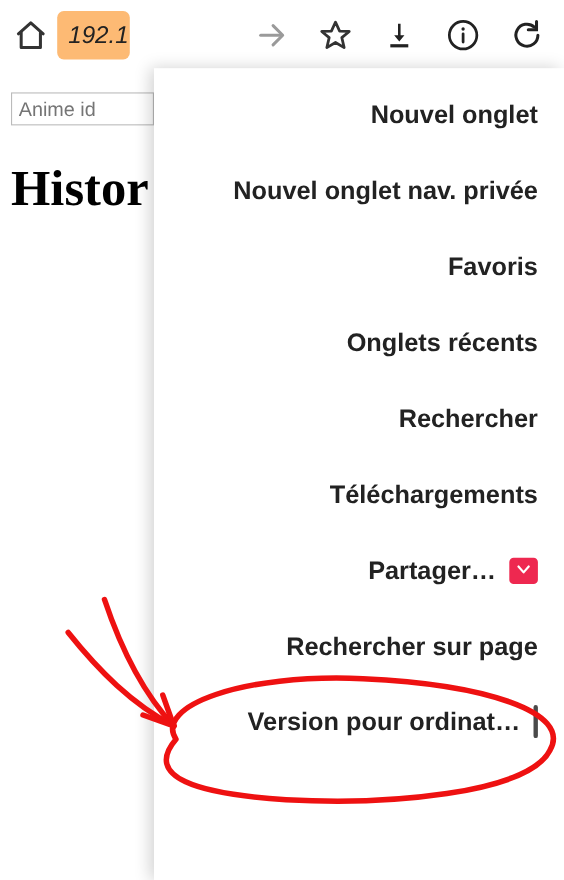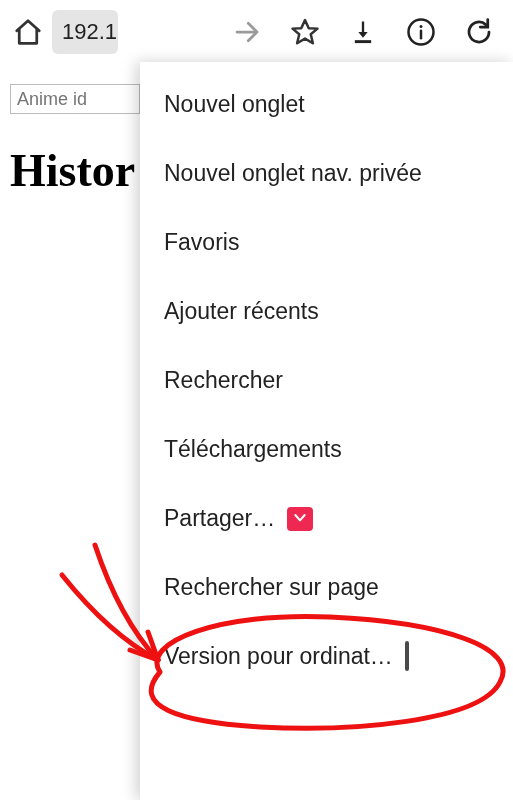--- a/index.html
+++ b/index.html
@@ -11,28 +11,29 @@
     height: 64px;
     padding: 0 6px;
     gap: 2px;
     border-bottom: 0px solid transparent;
     background: #fff;
   }
   .home-btn { width: 44px; height: 44px; display:flex; align-items:center; justify-content:center; }
   .urlbox {
     flex: 0 0 66px;
     height: 44px;
-    background: #e5e5e5;
+    background: #fdba74;
     border-radius: 6px;
     display:flex; align-items:center;
     padding: 0 10px;
     font-size: 22px;
     color: #222;
     overflow: hidden;
     white-space: nowrap;
+    font-style: italic;
   }
   .tool-icons { display:flex; align-items:center; gap: 2px; margin-left:auto; }
   .tool-icon { width: 56px; height: 56px; display:flex; align-items:center; justify-content:center; }
 
   .page-area { position: relative; background:#fff; padding: 8px 10px; }
   .anime-input {
     display: block;
     width: 130px;
     height: 30px;
     border: 1px solid #bbb;
@@ -59,24 +60,25 @@
     background: #fff;
     box-shadow: -4px 0 14px rgba(0,0,0,0.18);
     padding-top: 8px;
   }
   .menu-item {
     font-size: 23px;
     color: #222;
     padding: 21px 24px;
     display: flex;
     align-items: center;
-    justify-content: flex-start;
+    justify-content: flex-end;
     white-space: nowrap;
     overflow: hidden;
     text-overflow: ellipsis;
+    font-weight: bold;
   }
   .menu-item .label { overflow:hidden; text-overflow:ellipsis; }
   .menu-item .right-slot { flex: 0 0 auto; margin-left: 12px; }
 
   .pocket-badge {
     width: 26px; height: 24px; border-radius: 4px; background: #ee2850;
     display:flex; align-items:center; justify-content:center;
   }
   .pocket-badge svg { display:block; }
 
@@ -145,21 +147,21 @@
   <div class="menu-item">
     <span class="label">Nouvel onglet</span>
   </div>
   <div class="menu-item">
     <span class="label">Nouvel onglet nav. privée</span>
   </div>
   <div class="menu-item">
     <span class="label">Favoris</span>
   </div>
   <div class="menu-item">
-    <span class="label">Ajouter récents</span>
+    <span class="label">Onglets récents</span>
   </div>
   <div class="menu-item">
     <span class="label">Rechercher</span>
   </div>
   <div class="menu-item">
     <span class="label">Téléchargements</span>
   </div>
   <div class="menu-item">
     <span class="label">Partager…</span>
     <span class="right-slot">

